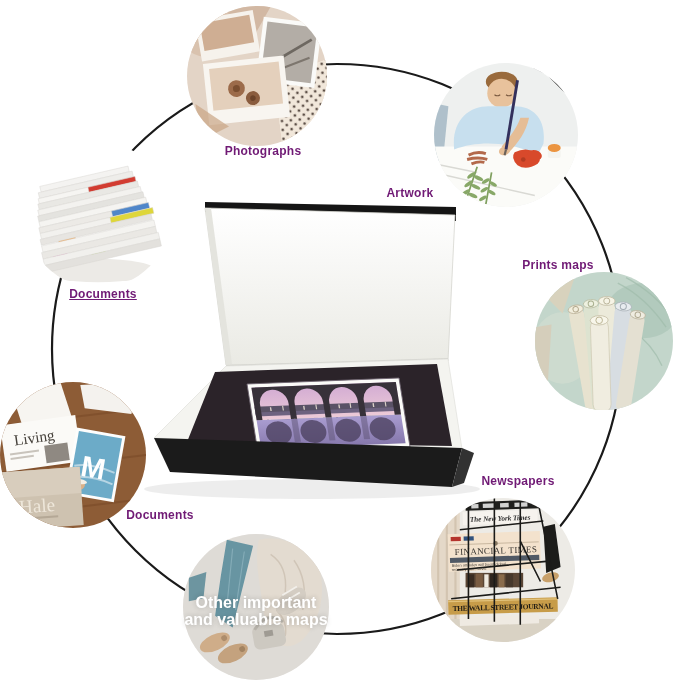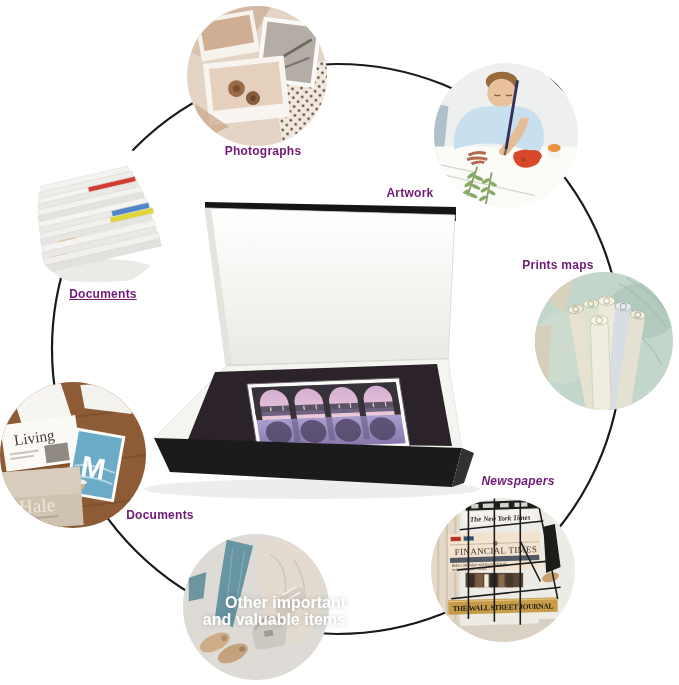--- a/index.html
+++ b/index.html
@@ -4,21 +4,21 @@
 <style>
   html,body{margin:0;padding:0;background:#ffffff;}
   .stage{position:relative;width:679px;height:685px;background:#fff;overflow:hidden;
          font-family:"Liberation Sans",sans-serif;}
   .scene{position:absolute;left:0;top:0;z-index:0;}
   .bubble{position:absolute;border-radius:50%;overflow:hidden;z-index:2;}
   .bubble svg{display:block;width:100%;height:100%;}
   .label{position:absolute;z-index:3;transform:translateX(-50%);white-space:nowrap;
          font-weight:600;font-size:12px;letter-spacing:.25px;color:#701a75;}
   .caption{position:absolute;z-index:3;left:256px;top:595px;transform:translateX(-50%);
-           width:180px;text-align:right;color:#ffffff;font-weight:700;font-size:16px;
+           width:180px;text-align:center;color:#ffffff;font-weight:700;font-size:16px;
            line-height:16.5px;text-shadow:0 0 5px rgba(40,40,40,.25);}
   .serif{font-family:"Liberation Serif",serif;}
 </style>
 </head>
 <body>
 
 <div class="stage">
 
   <svg class="scene" width="679" height="685" viewBox="0 0 679 685">
     <defs>
@@ -335,22 +335,22 @@
         <rect x="40" y="72" width="10" height="6" fill="#a5d435"></rect>
         <rect x="7" y="71" width="81" height="4.5" fill="#f1f0ed"></rect>
         <rect x="6" y="75.5" width="82" height="5" fill="#e3e1dd"></rect>
       </g>
     </svg>
   </div>
 
   <div class="label" style="left:263px;top:144px;">Photographs</div>
   <div class="label" style="left:410px;top:163px;margin-top:23px;">Artwork</div>
   <div class="label" style="left:533px;top:258px;margin-left:25px;">Prints maps</div>
-  <div class="label" style="left:518px;top:474px;font-style:italic;">Newspapers</div>
+  <div class="label" style="left:518px;top:474px;">Newspapers</div>
   <div class="label" style="left:160px;top:508px;">Documents</div>
   <div class="label" style="left:103px;top:287px;text-decoration:underline;">Documents</div>
 
   <div class="caption">
     <span>Other important</span><br>
-    <span>and valuable items</span>
+    <span>and valuable maps</span>
   </div>
 
 </div>
 
 </body></html>

